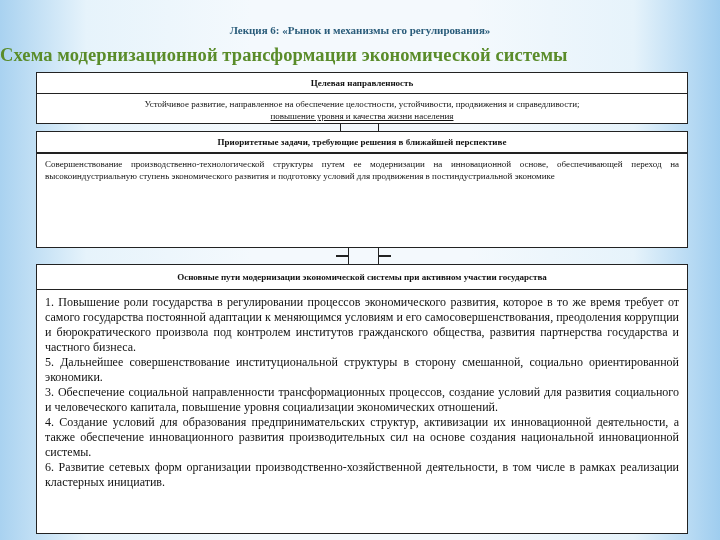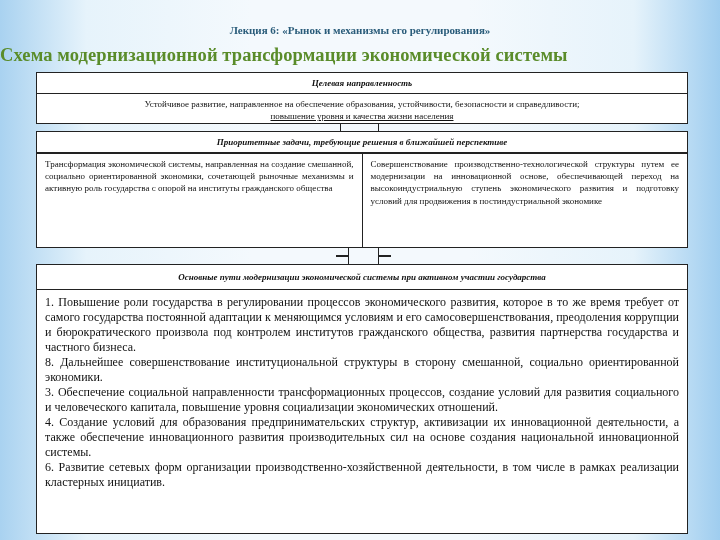--- a/index.html
+++ b/index.html
@@ -17,21 +17,21 @@
     position:absolute; left:0; width:720px; top:45px;
     font-size:18.5px; font-weight:bold; color:#5a8c2a;
     letter-spacing:0.1px;
   }
   .box {
     position:absolute; background:#fff; border:1px solid #222; box-sizing:border-box;
   }
   .box-head {
     text-align:left; font-weight:bold; font-size:9px;
     border-bottom:1px solid #222; box-sizing:border-box;
-    display:flex; align-items:center; justify-content:center;font-style:italic;
+    display:flex; align-items:center; justify-content:center;
   }
   .box-body { font-size:9px; line-height:12.2px; }
   .b1 { left:36px; top:72px; width:652px; height:52px; }
   .b1 .box-head { height:21px; }
   .b1 .box-body { text-align:center; padding:4px 10px 0; }
   .b1 .underl { text-decoration:underline; }
   .b2 { left:36px; top:131px; width:652px; height:117px; }
   .b2 .box-head { height:22px; border-bottom-width:2px; }
   .b2 .cols { display:flex; height:93px; }
   .b2 .col { flex:1; padding:4px 8px 0; text-align:justify; font-size:9px; line-height:12.2px; box-sizing:border-box; }
@@ -44,43 +44,42 @@
 </style>
 </head>
 <body>
 
 <div class="sub-title">Лекция 6: «Рынок и механизмы его регулирования»</div>
 <div class="main-title">Схема модернизационной трансформации экономической системы</div>
 
 <div class="box b1">
   <div class="box-head">Целевая направленность</div>
   <div class="box-body">
-    <div>Устойчивое развитие, направленное на обеспечение образования, устойчивости, безопасности и справедливости;</div>
+    <div>Устойчивое развитие, направленное на обеспечение целостности, устойчивости, продвижения и справедливости;</div>
     <div class="underl">повышение уровня и качества жизни населения</div>
   </div>
 </div>
 
 <div class="conn" style="left:340px; top:124px; width:1px; height:7px;"></div>
 <div class="conn" style="left:378px; top:124px; width:1px; height:7px;"></div>
 
 <div class="box b2">
   <div class="box-head">Приоритетные задачи, требующие решения в ближайшей перспективе</div>
   <div class="cols">
-    <div class="col left">Трансформация экономической системы, направленная на создание смешанной, социально ориентированной экономики, сочетающей рыночные механизмы и активную роль государства с опорой на институты гражданского общества</div>
     <div class="col right">Совершенствование производственно-технологической структуры путем ее модернизации на инновационной основе, обеспечивающей переход на высокоиндустриальную ступень экономического развития и подготовку условий для продвижения в постиндустриальной экономике</div>
   </div>
 </div>
 
 <div class="conn" style="left:348px; top:248px; width:1px; height:16px;"></div>
 <div class="conn" style="left:378px; top:248px; width:1px; height:16px;"></div>
 <div class="conn" style="left:336px; top:255px; width:12px; height:2px;"></div>
 <div class="conn" style="left:379px; top:255px; width:12px; height:2px;"></div>
 
 <div class="box b3">
   <div class="box-head">Основные пути модернизации экономической системы при активном участии государства</div>
   <div class="list">
     <div class="item">1. Повышение роли государства в регулировании процессов экономического развития, которое в то же время требует от самого государства постоянной адаптации к меняющимся условиям и его самосовершенствования, преодоления коррупции и бюрократического произвола под контролем институтов гражданского общества, развития партнерства государства и частного бизнеса.</div>
-    <div class="item">8. Дальнейшее совершенствование институциональной структуры в сторону смешанной, социально ориентированной экономики.</div>
+    <div class="item">5. Дальнейшее совершенствование институциональной структуры в сторону смешанной, социально ориентированной экономики.</div>
     <div class="item">3. Обеспечение социальной направленности трансформационных процессов, создание условий для развития социального и человеческого капитала, повышение уровня социализации экономических отношений.</div>
     <div class="item">4. Создание условий для образования предпринимательских структур, активизации их инновационной деятельности, а также обеспечение инновационного развития производительных сил на основе создания национальной инновационной системы.</div>
     <div class="item">6. Развитие сетевых форм организации производственно-хозяйственной деятельности, в том числе в рамках реализации кластерных инициатив.</div>
   </div>
 </div>
 
 </body></html>

